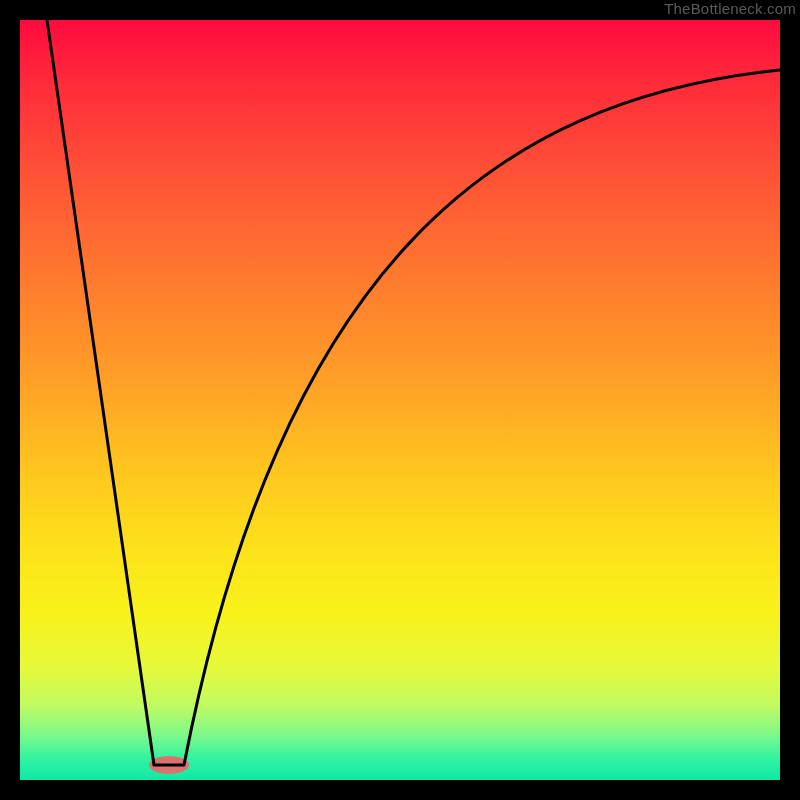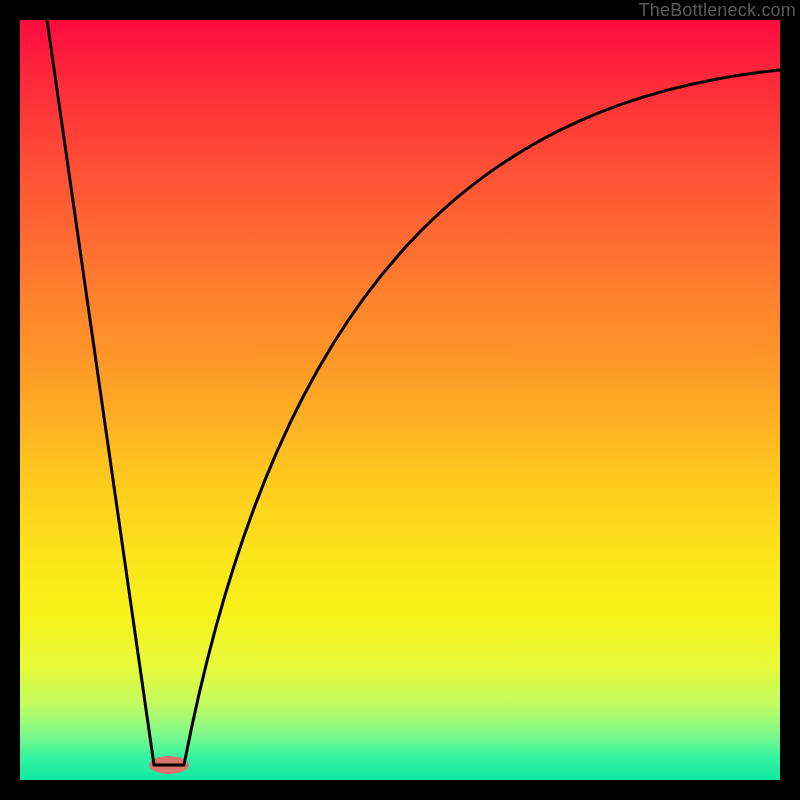--- a/index.html
+++ b/index.html
@@ -48,21 +48,21 @@
     top: 0;
     width: 760px;
     height: 760px;
     pointer-events: none;
   }
   .watermark {
     position: absolute;
     top: 0px;
     right: 4px;
     color: #5a5a5a;
-    font-size: 18px;
+    font-size: 15px;
     font-weight: 400;
     letter-spacing: 0.2px;
     user-select: none;
   }
 </style>
 </head>
 <body>
 
 <div class="watermark">TheBottleneck.com</div>
 

